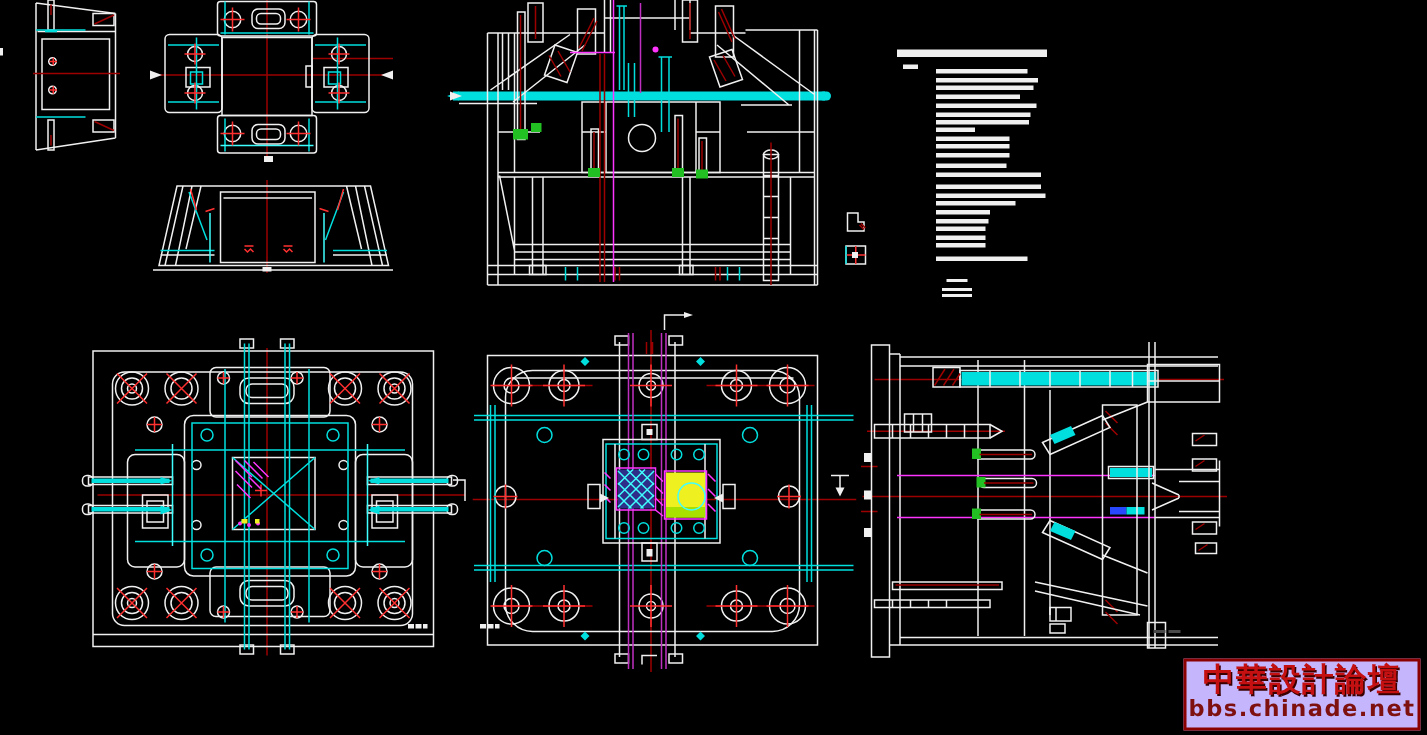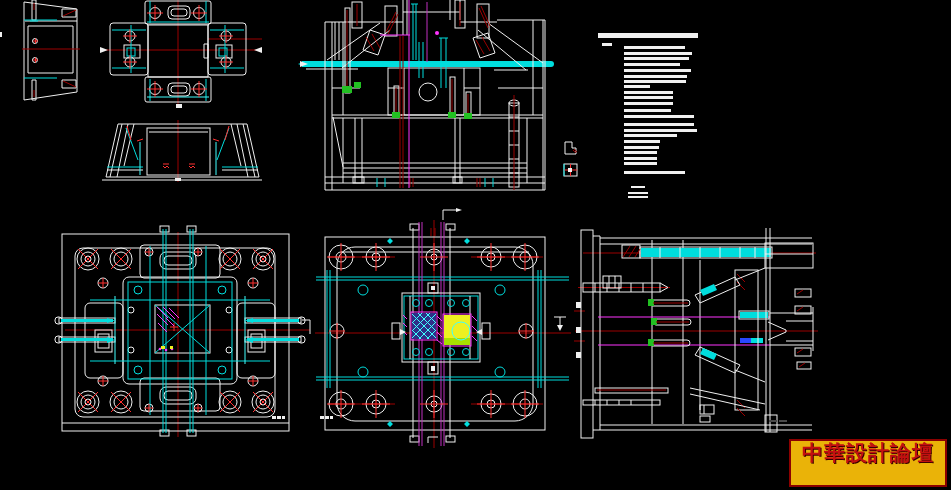--- a/index.html
+++ b/index.html
@@ -11,21 +11,21 @@
   .sr{stroke:var(--red);} .sk{stroke:var(--darkRed);} .sm{stroke:var(--magenta);}
   .sv{stroke:var(--purple);}
   .fw{fill:var(--line);stroke:none;} .fc{fill:var(--cyan);stroke:none;} .fg{fill:var(--green);stroke:none;}
   .fy{fill:var(--yellow);stroke:none;} .fm{fill:var(--magenta);stroke:none;}
   .fb{fill:var(--blue);stroke:none;}
   .fdb{fill:var(--hatchBlue);stroke:none;} .flime{fill:var(--lime);stroke:none;}
   .fgray{fill:#4a4a4a;stroke:none;}
   #notes{position:absolute;left:560px;top:28px;width:180px;height:180px;}
   .note-bar{position:absolute;background:var(--line);}
   #watermark{position:absolute;left:789px;top:439px;width:154px;height:44px;
-     border:2px solid var(--wmBorder);background:#eab308;text-align:center;line-height:1;}
+     border:2px solid var(--wmBorder);background:#c4b5fd;text-align:center;line-height:1;}
   #wm-line1{display:block;margin-top:2px;font-size:21px;font-weight:bold;color:var(--wmRed);
      letter-spacing:1px;text-shadow:1px 1px 0 #3a0000;}
   #wm-line2{display:block;margin-top:1px;font-size:15px;font-weight:bold;color:var(--wmDark);
      letter-spacing:1px;}
   .tick{position:absolute;background:var(--line);}
 </style>
 </head>
 <body>
 
 <div class="tick" style="left:0;top:32px;width:2px;height:5px"></div>
@@ -368,13 +368,14 @@
   <rect class="sw" x="192" y="191" width="12" height="17"></rect>
   <rect class="fw" x="3" y="78" width="5" height="6"></rect>
     <rect class="fw" x="3" y="103" width="5" height="6"></rect>
     <rect class="fw" x="3" y="128" width="5" height="6"></rect>
   <rect class="fgray" x="196" y="196" width="8" height="2"></rect>
     <rect class="fgray" x="206" y="196" width="8" height="2"></rect>
 </svg>
 
 <div id="watermark">
   <span id="wm-line1">中華設計論壇</span>
+  <span id="wm-line2">bbs.chinade.net</span>
 </div>
 
 </body></html>

